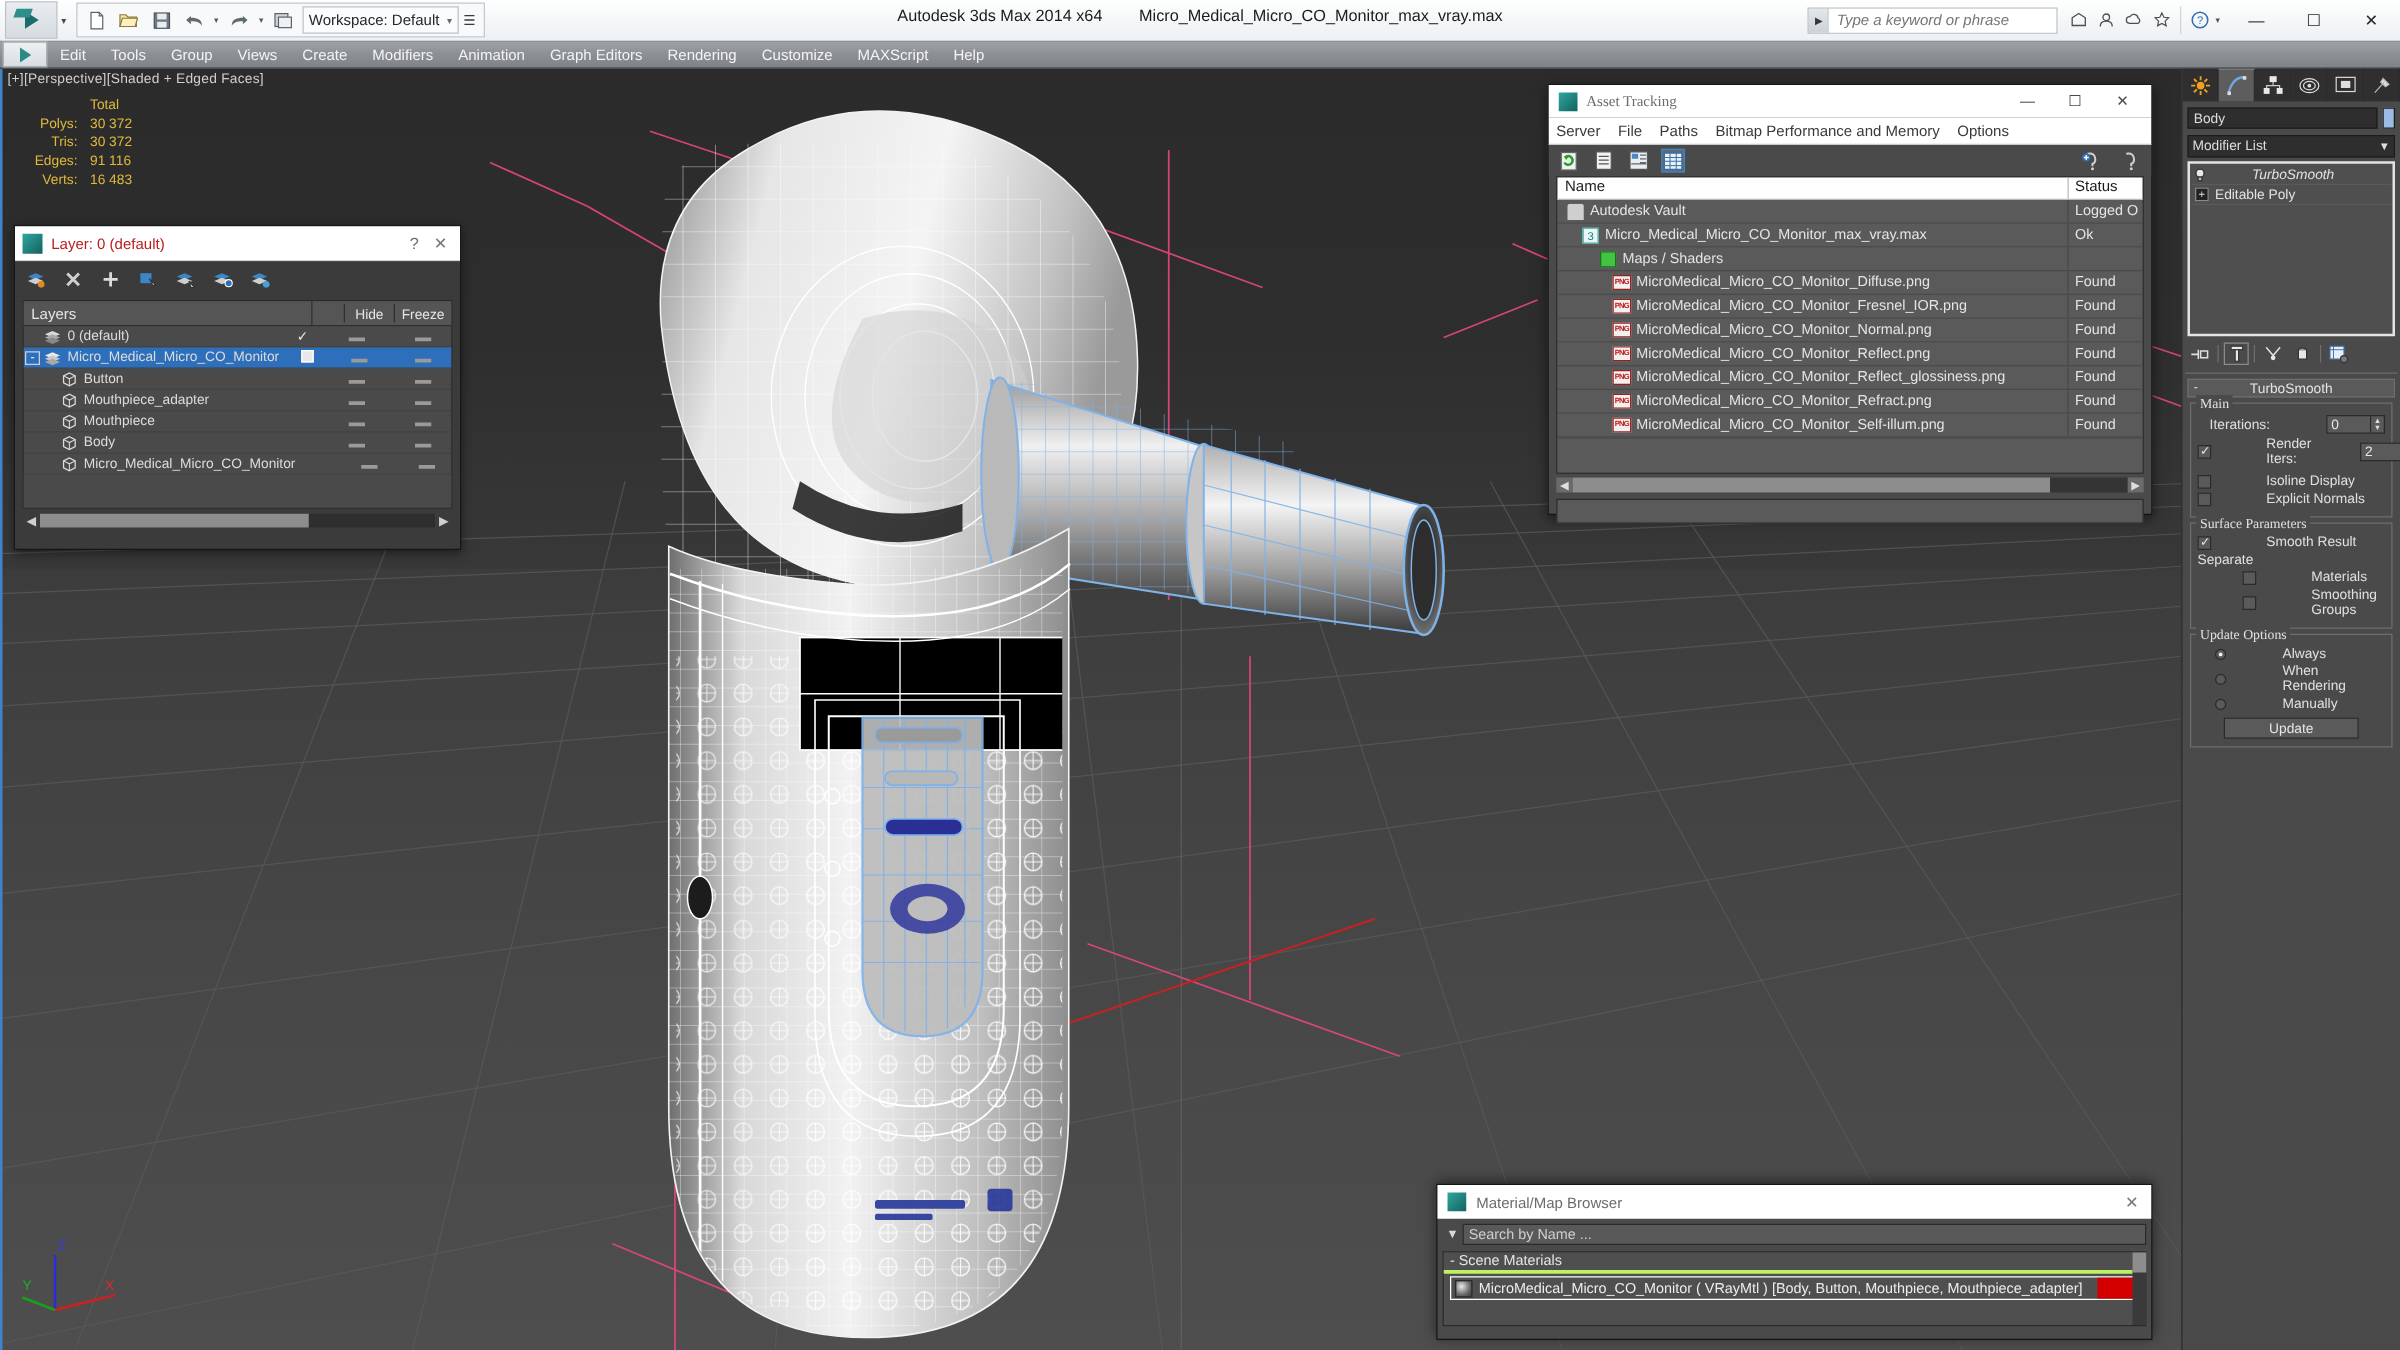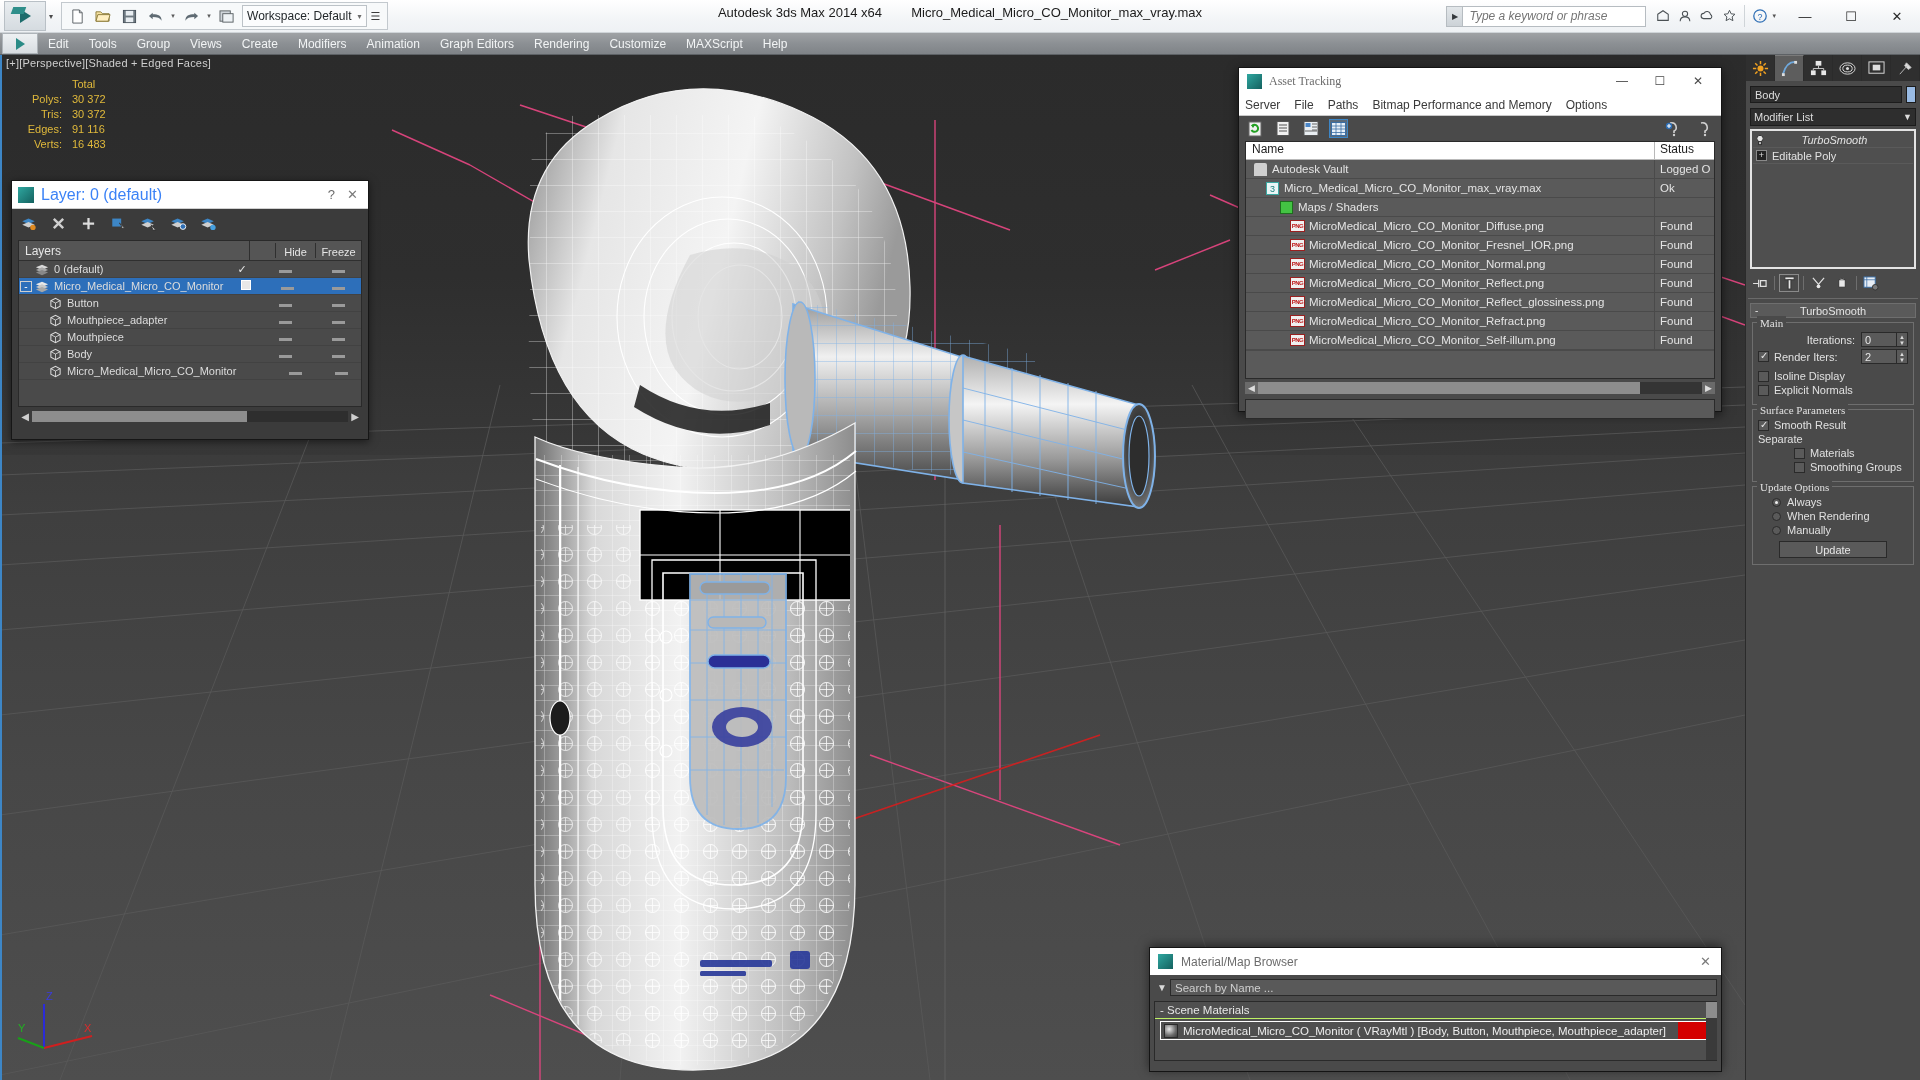--- a/index.html
+++ b/index.html
@@ -138,21 +138,21 @@
     box-shadow: 0 2px 8px rgba(0,0,0,.5);
   }
   .layerdlg .ttl {
     height:28px; background:#fff; display:flex; align-items:center; padding:0 6px;
     border-bottom:1px solid #d0d0d0;
   }
   .layerdlg .ttl .ico {
     width:16px;height:16px;margin-right:7px;
     background:linear-gradient(135deg,#2fa7a0,#14615f);
   }
-  .layerdlg .ttl .txt { font-size:16px; color:#3b82f6; }
+  .layerdlg .ttl .txt { font-size:12px; color:#b91c1c; }
   .layerdlg .ttl .q { margin-left:auto; font-size:13px; color:#6c6c6c; padding:0 12px;}
   .layerdlg .ttl .x { font-size:13px; color:#7a7a7a; padding-right:4px;}
   .layertools {
     height:28px; background:#3b3b3b; display:flex; align-items:center; padding-left:6px; gap:10px;
   }
   .layertools .lt { width:20px;height:20px; display:flex;align-items:center;justify-content:center; }
   .layergrid { margin:3px 6px 0 6px; border:1px solid #2a2a2a; background:#4a4a4a; }
   .lg-head { display:flex; height:20px; background:#555; border-bottom:1px solid #2f2f2f; align-items:center; }
   .lg-head .c1 { flex:1; padding-left:6px; font-size:12px; color:#e6e6e6;}
   .lg-head .c2 { width:26px; border-left:1px solid #2f2f2f; height:100%; }
@@ -245,21 +245,21 @@
 
   .rollout-hdr {
     display:flex; align-items:center; justify-content:center; height:15px; margin:2px 4px;
     background:#5a5a5a; border:1px solid #6e6e6e; font-size:11px; color:#e4e4e4; position:relative;
   }
   .rollout-hdr .mi { position:absolute; left:4px; font-size:10px; }
   .grpbox { margin:4px 6px; border:1px solid #6e6e6e; padding:7px 5px 6px 5px; position:relative; }
   .grpbox .gl {
     position:absolute; top:-7px; left:4px; background:#4a4a4a; padding:1px 3px; font-size:11px; color:#e0e0e0;font-family:Liberation Serif, serif;
   }
-  .row { display:flex; align-items:center; margin:2px 0; font-size:11px; color:#e0e0e0; }
+  .row { display:flex; align-items:center; margin:2px 0; font-size:11px; color:#e0e0e0;gap:39px; }
   .row .lbl { font-size:11px; color:#e0e0e0; }
   .spin { display:flex; align-items:center; margin-left:auto; }
   .spin .fld {
     width:36px; height:15px; background:#5a5a5a; border:1px solid #2a2a2a; color:#e6e6e6;
     font-size:11px; padding-left:3px; line-height:14px;
   }
   .spin .arrows { width:11px; height:15px; background:#5a5a5a; border:1px solid #2a2a2a; border-left:0;
     display:flex; flex-direction:column; align-items:center; justify-content:center; }
   .spin .arrows i { font-style:normal; font-size:6px; line-height:6px; color:#ddd;}
   .cbx { width:11px;height:11px; background:#5a5a5a; border:1px solid #2a2a2a; margin-right:5px; position:relative; flex:none;}
@@ -282,21 +282,21 @@
   .matbrowser .ttl .ico { width:15px;height:15px; margin:0 8px 0 2px; background:linear-gradient(135deg,#2fa7a0,#14615f);}
   .matbrowser .ttl .txt { font-size:12px; color:#6c6c6c; }
   .matbrowser .ttl .x { margin-left:auto; font-size:13px; color:#7a7a7a; padding-right:4px;}
   .mb-search { height:21px; display:flex; align-items:center; padding:0 4px; margin-top:2px;}
   .mb-search .tri { width:16px; text-align:center; font-size:10px; color:#d8d8d8; }
   .mb-search .fld {
     flex:1; height:17px; background:#595959; border:1px solid #2a2a2a; color:#cfcfcf;
     font-size:11.5px; padding:0 4px; line-height:16px;
   }
   .mb-list { margin:3px 4px 0 4px; border:1px solid #2a2a2a; background:#4f4f4f; height:60px; position:relative;}
-  .mb-group { height:17px; background:#4f4f4f; display:flex; align-items:center; padding-left:5px; font-size:11.5px; color:#e6e6e6; border-bottom:1px solid #bef264;}
+  .mb-group { height:17px; background:#4f4f4f; display:flex; align-items:center; padding-left:5px; font-size:11.5px; color:#e6e6e6; border-bottom:3px solid #bef264;}
   .mb-item {
     margin:2px 3px 0 5px; height:19px; background:#4f4f4f; border:1px solid #ffffff;
     display:flex; align-items:center; padding-left:3px; position:relative; overflow:hidden;
   }
   .mb-item .sw { width:14px;height:14px; margin-right:5px; background:radial-gradient(circle at 35% 35%, #e8e8e8, #6a6a6a 60%, #3a3a3a); border:1px solid #2a2a2a; flex:none;}
   .mb-item .nm { font-size:11.5px; color:#ededed; white-space:nowrap; }
   .mb-item .redtag { position:absolute; right:0; top:0; height:100%; width:34px; background:#d40000; }
   .mb-vscroll { position:absolute; right:-1px; top:0; width:11px; height:100%; background:#3a3a3a; }
   .mb-vscroll .th { width:11px; height:16px; background:#8d8d8d; }
 </style>

